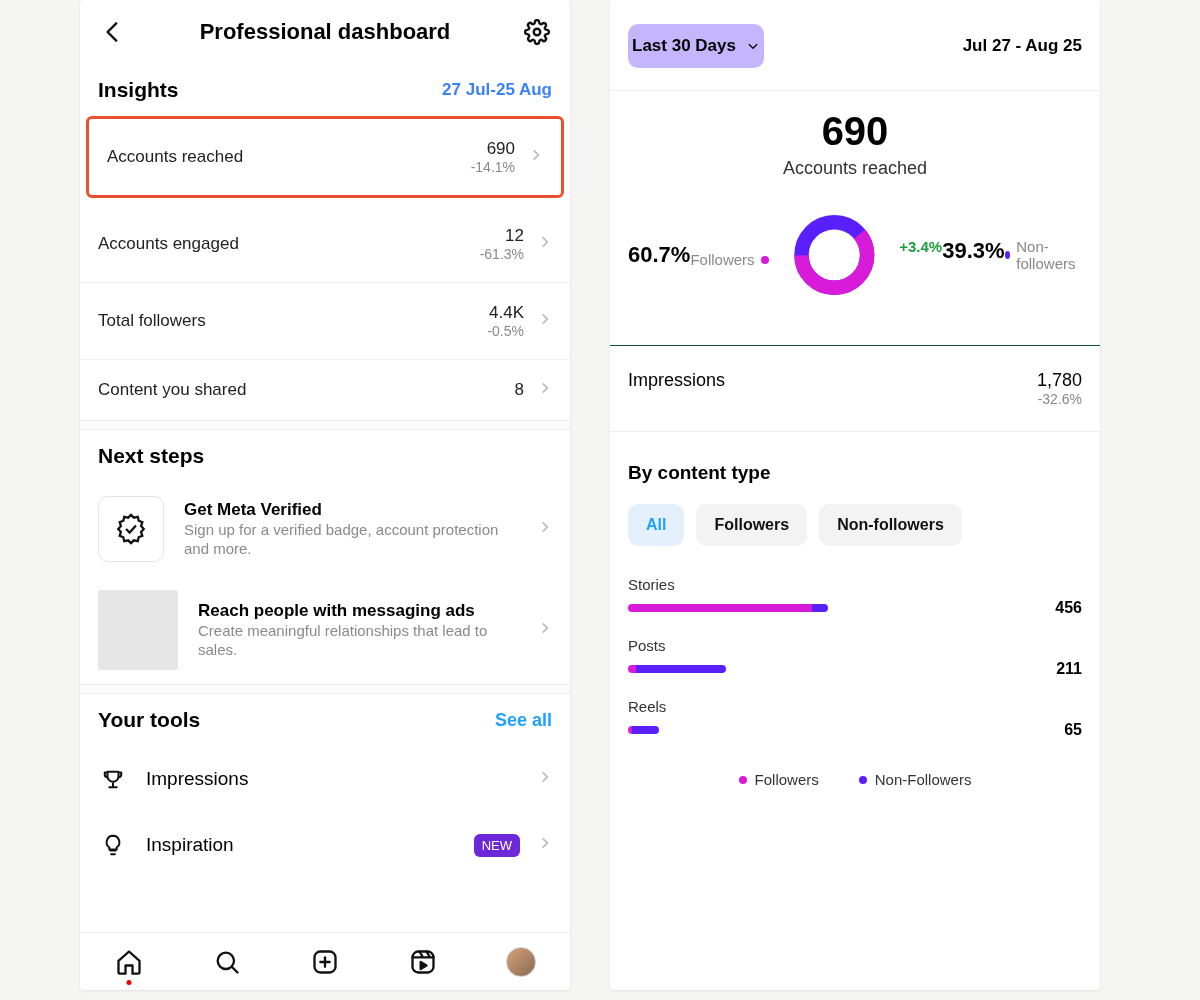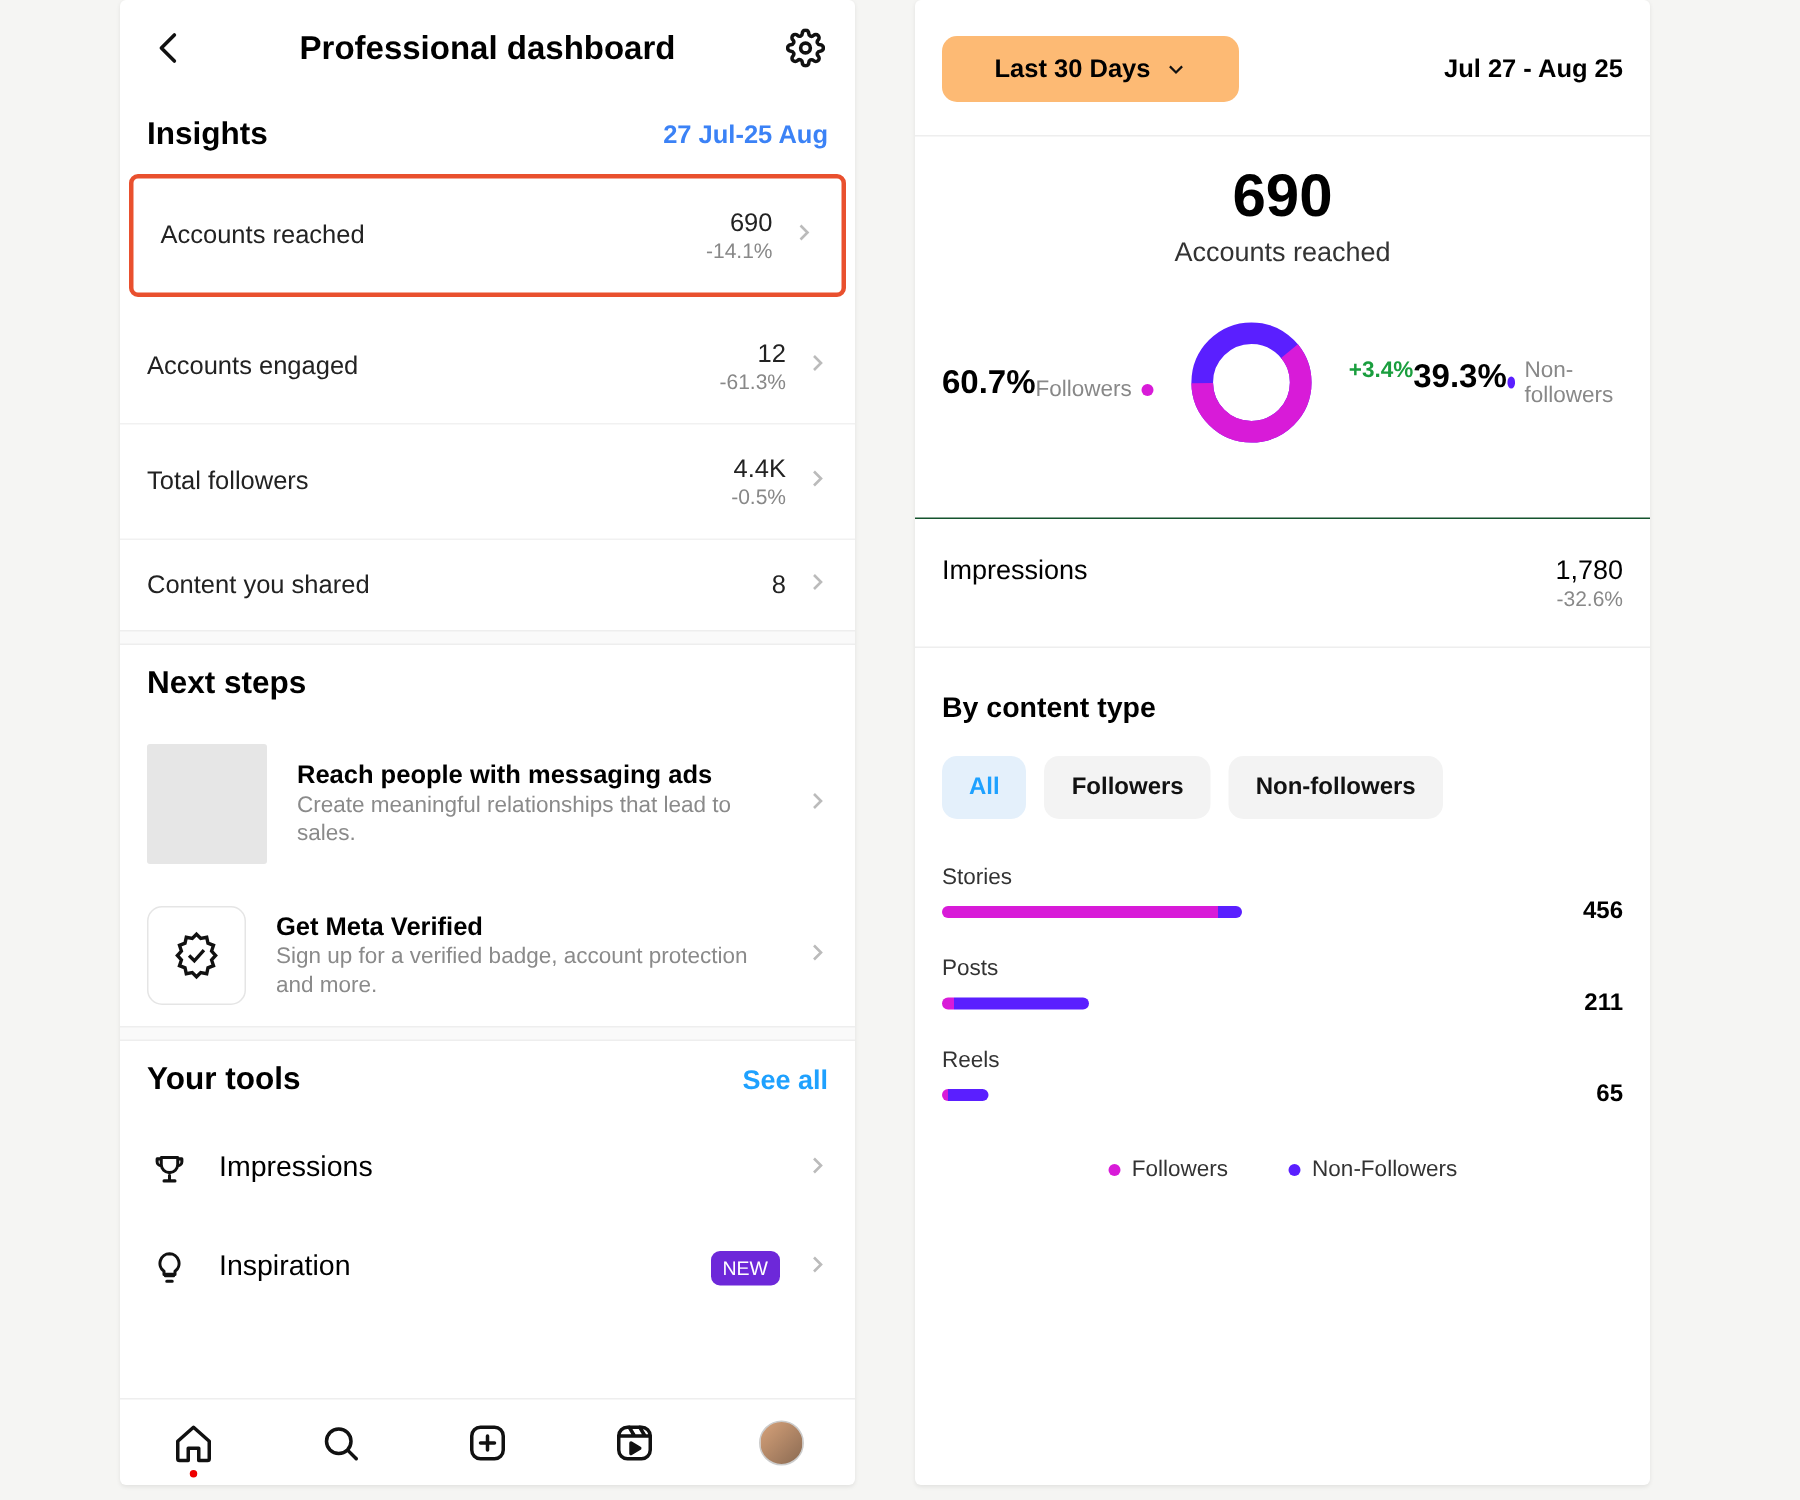--- a/index.html
+++ b/index.html
@@ -44,21 +44,21 @@
   .link-blue { color: #1ea1ff; font-size: 18px; font-weight: 600; }
 
   .tabbar { display: flex; justify-content: space-around; align-items: center; height: 58px; border-top: 1px solid #eee; margin-top: auto; }
   .tabbar .tab { width: 34px; height: 34px; display:flex; align-items:center; justify-content:center; cursor:pointer; position: relative; }
   .tabbar svg { width: 28px; height: 28px; stroke: #111; fill: none; stroke-width: 2; stroke-linecap: round; stroke-linejoin: round; }
   .dot-red { position: absolute; bottom: -6px; left: 50%; transform: translateX(-50%); width: 5px; height: 5px; background: #e00; border-radius: 50%; }
   .avatar { width: 30px; height: 30px; border-radius: 50%; background: linear-gradient(135deg,#d7a27a,#8a6a52); border:1px solid #ccc; }
 
   
   .filters { display: flex; justify-content: space-between; align-items: center; padding: 24px 18px 22px; }
-  .pill { background: #fdba74; border-radius: 10px; padding: 12px 35px; font-size: 17px; font-weight: 700; display: inline-flex; align-items: center; gap: 10px; cursor: pointer; }
+  .pill { background: #c4b5fd; border-radius: 10px; padding: 12px 4px; font-size: 17px; font-weight: 700; display: inline-flex; align-items: center; gap: 10px; cursor: pointer; }
   .pill svg { width: 14px; height: 14px; stroke:#111; stroke-width:2.5; fill:none; }
   .date-text { font-size: 17px; font-weight: 700; }
 
   .big-number { text-align: center; font-size: 40px; font-weight: 800; margin-top: 18px; }
   .big-caption { text-align: center; font-size: 18px; color: #333; margin-top: 4px; }
 
   .donut-wrap { display: flex; align-items: center; justify-content: center; gap: 22px; margin: 26px 0 40px; padding: 0 18px; }
   .donut-side { display:flex; flex-direction:row; align-items:flex-start; }
   .donut-side.left { align-items: flex-end; }
   .donut-pct { font-size: 22px; font-weight: 800; }
@@ -164,40 +164,40 @@
     </div>
   </div>
 
   <div class="sep"></div>
 
   <div class="section-head pad">
     <h2>Next steps</h2>
   </div>
 
   <div class="card-row">
+    <div class="card-icon">
+      <svg viewBox="0 0 24 24" width="34" height="34" stroke="#111" fill="none" stroke-width="1.6">
+          <path d="M12 2l2 2 2.8-.6.6 2.8 2.6 1-.9 2.7 1.9 2.1-1.9 2.1.9 2.7-2.6 1-.6 2.8L14 20l-2 2-2-2-2.8.6-.6-2.8-2.6-1 .9-2.7L3 12l1.9-2.1L4 7.2l2.6-1 .6-2.8L10 4z"></path>
+          <polyline points="8.5 12 11 14.5 15.5 9.5"></polyline>
+        </svg>
+    </div>
+    <div class="card-text">
+      <div class="t">Get Meta Verified</div>
+      <div class="s">Sign up for a verified badge, account protection and more.</div>
+    </div>
+    <span class="chev"><svg viewBox="0 0 24 24">
+          <polyline points="8 4 16 12 8 20"></polyline>
+        </svg></span>
+  </div>
+
+  <div class="card-row">
     <div class="card-img-placeholder"></div>
     <div class="card-text">
       <div class="t">Reach people with messaging ads</div>
       <div class="s">Create meaningful relationships that lead to sales.</div>
-    </div>
-    <span class="chev"><svg viewBox="0 0 24 24">
-          <polyline points="8 4 16 12 8 20"></polyline>
-        </svg></span>
-  </div>
-
-  <div class="card-row">
-    <div class="card-icon">
-      <svg viewBox="0 0 24 24" width="34" height="34" stroke="#111" fill="none" stroke-width="1.6">
-          <path d="M12 2l2 2 2.8-.6.6 2.8 2.6 1-.9 2.7 1.9 2.1-1.9 2.1.9 2.7-2.6 1-.6 2.8L14 20l-2 2-2-2-2.8.6-.6-2.8-2.6-1 .9-2.7L3 12l1.9-2.1L4 7.2l2.6-1 .6-2.8L10 4z"></path>
-          <polyline points="8.5 12 11 14.5 15.5 9.5"></polyline>
-        </svg>
-    </div>
-    <div class="card-text">
-      <div class="t">Get Meta Verified</div>
-      <div class="s">Sign up for a verified badge, account protection and more.</div>
     </div>
     <span class="chev"><svg viewBox="0 0 24 24">
           <polyline points="8 4 16 12 8 20"></polyline>
         </svg></span>
   </div>
 
   <div class="sep"></div>
 
   <div class="section-head pad">
     <h2>Your tools</h2>

